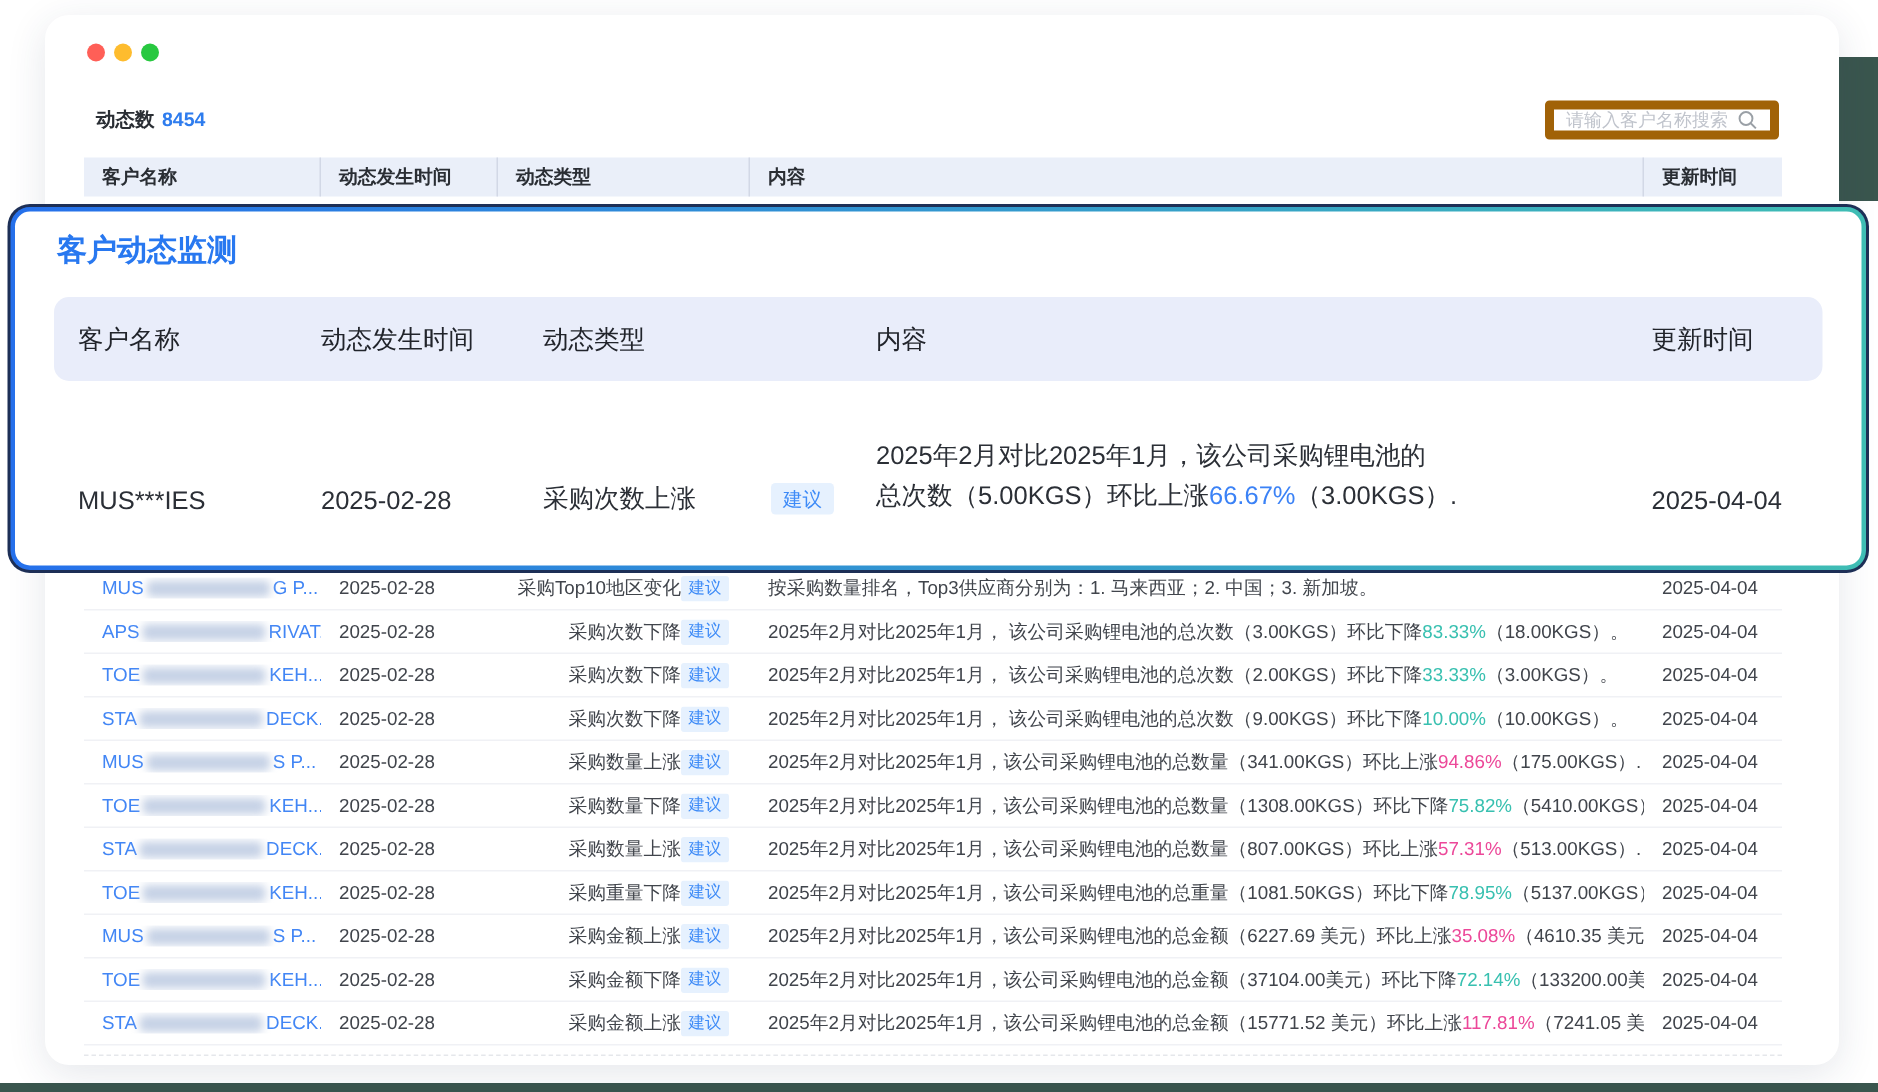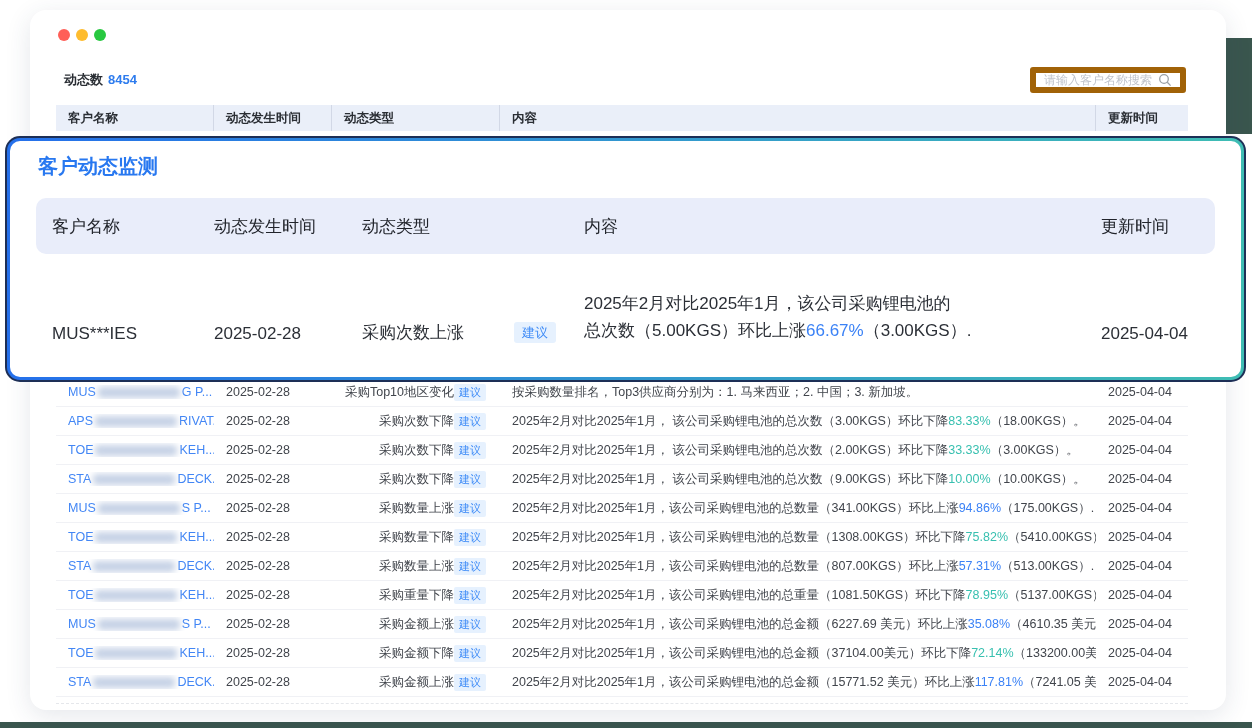--- a/index.html
+++ b/index.html
@@ -33,21 +33,21 @@
   .t-head .cell { display:flex; align-items:center; height:100%; padding-left:12px; border-right:1px solid #D2D8E6; }
   .t-head .cell:last-child { border-right:none; }
   .col-name{width:158px;} .col-time{width:118px;} .col-type{width:168px;} .col-content{width:596px;} .col-upd{flex:1;}
   .filler { height:247px; }
   .t-row { display:flex; align-items:center; height:29px; border-bottom:1px solid #F0F1F5; color:#41454C; }
   .t-row .cell { padding-left:12px; white-space:nowrap; overflow:hidden; }
   .name-cell { color:#4286F5; display:flex; align-items:center; gap:2px; }
   .name-blur { display:inline-block; width:82px; height:11px; background:#C6D2E6; border-radius:3px; filter:blur(3px); flex:none; }
   .type-flex { display:flex; justify-content:flex-end; align-items:center; padding-right:14px; }
   .badge { background:#E6F1FE; color:#3E8BF7; font-size:11px; line-height:1; padding:3px 5px; border-radius:2px; flex:none; }
-  .pct-up { color:#3b82f6; } .pct-down { color:#38C0B0; }
+  .pct-up { color:#ec4899; } .pct-down { color:#38C0B0; }
   .dashed-end { border-top:1px dashed #E5E7EB; margin-top:6px; }
 
   
   .overlay { position:absolute; left:5px; top:136px; width:1241px; height:246px; border-radius:15px;
              background:#1D2F56; padding:2px; }
   .overlay-grad { width:100%; height:100%; border-radius:13px; padding:3px;
                   background:linear-gradient(90deg,#2570EB,#3FBDB4); }
   .overlay-card { width:100%; height:100%; border-radius:10px; background:#fff; padding:8px 26px; }
   .overlay-title { font-size:20px; font-weight:bold; color:#2878F0; margin:4px 0 18px 2px; }
   .o-head { display:flex; align-items:center; background:#E9EDFA; border-radius:10px; height:56px;

